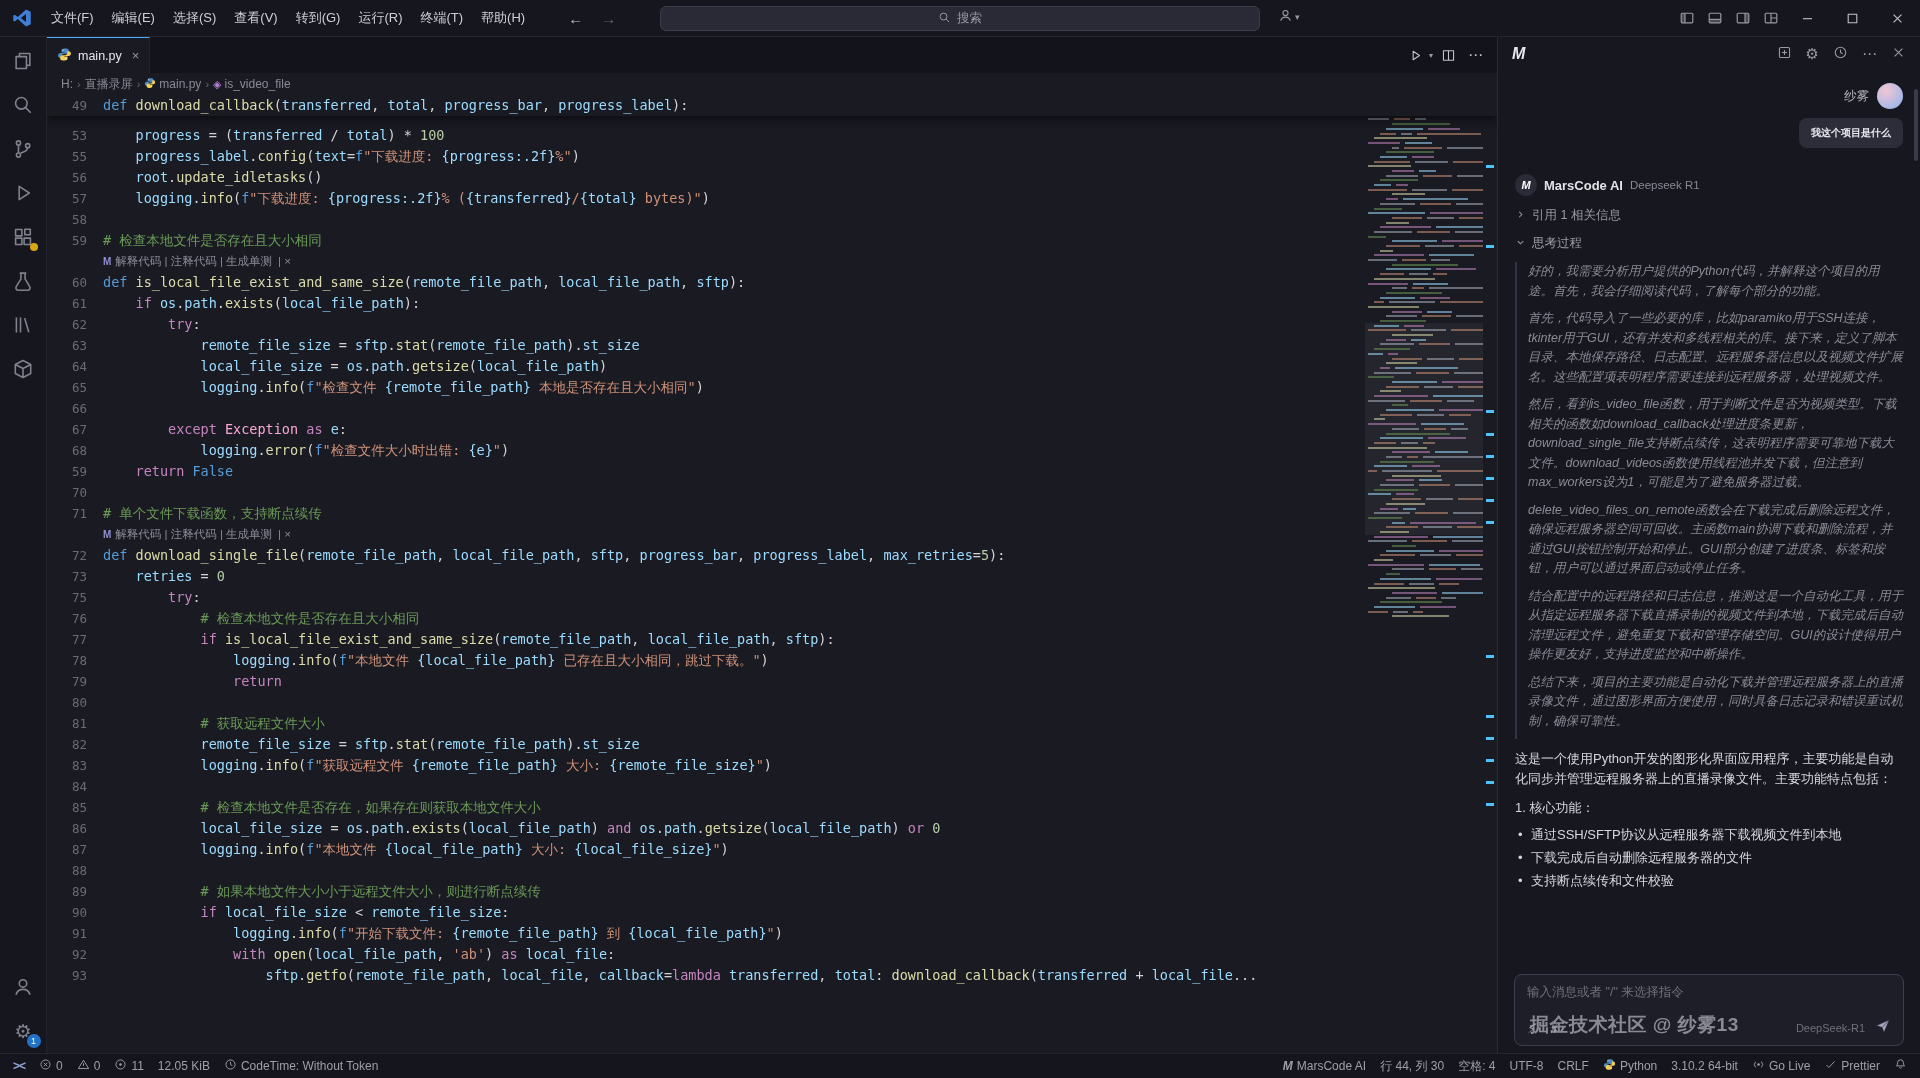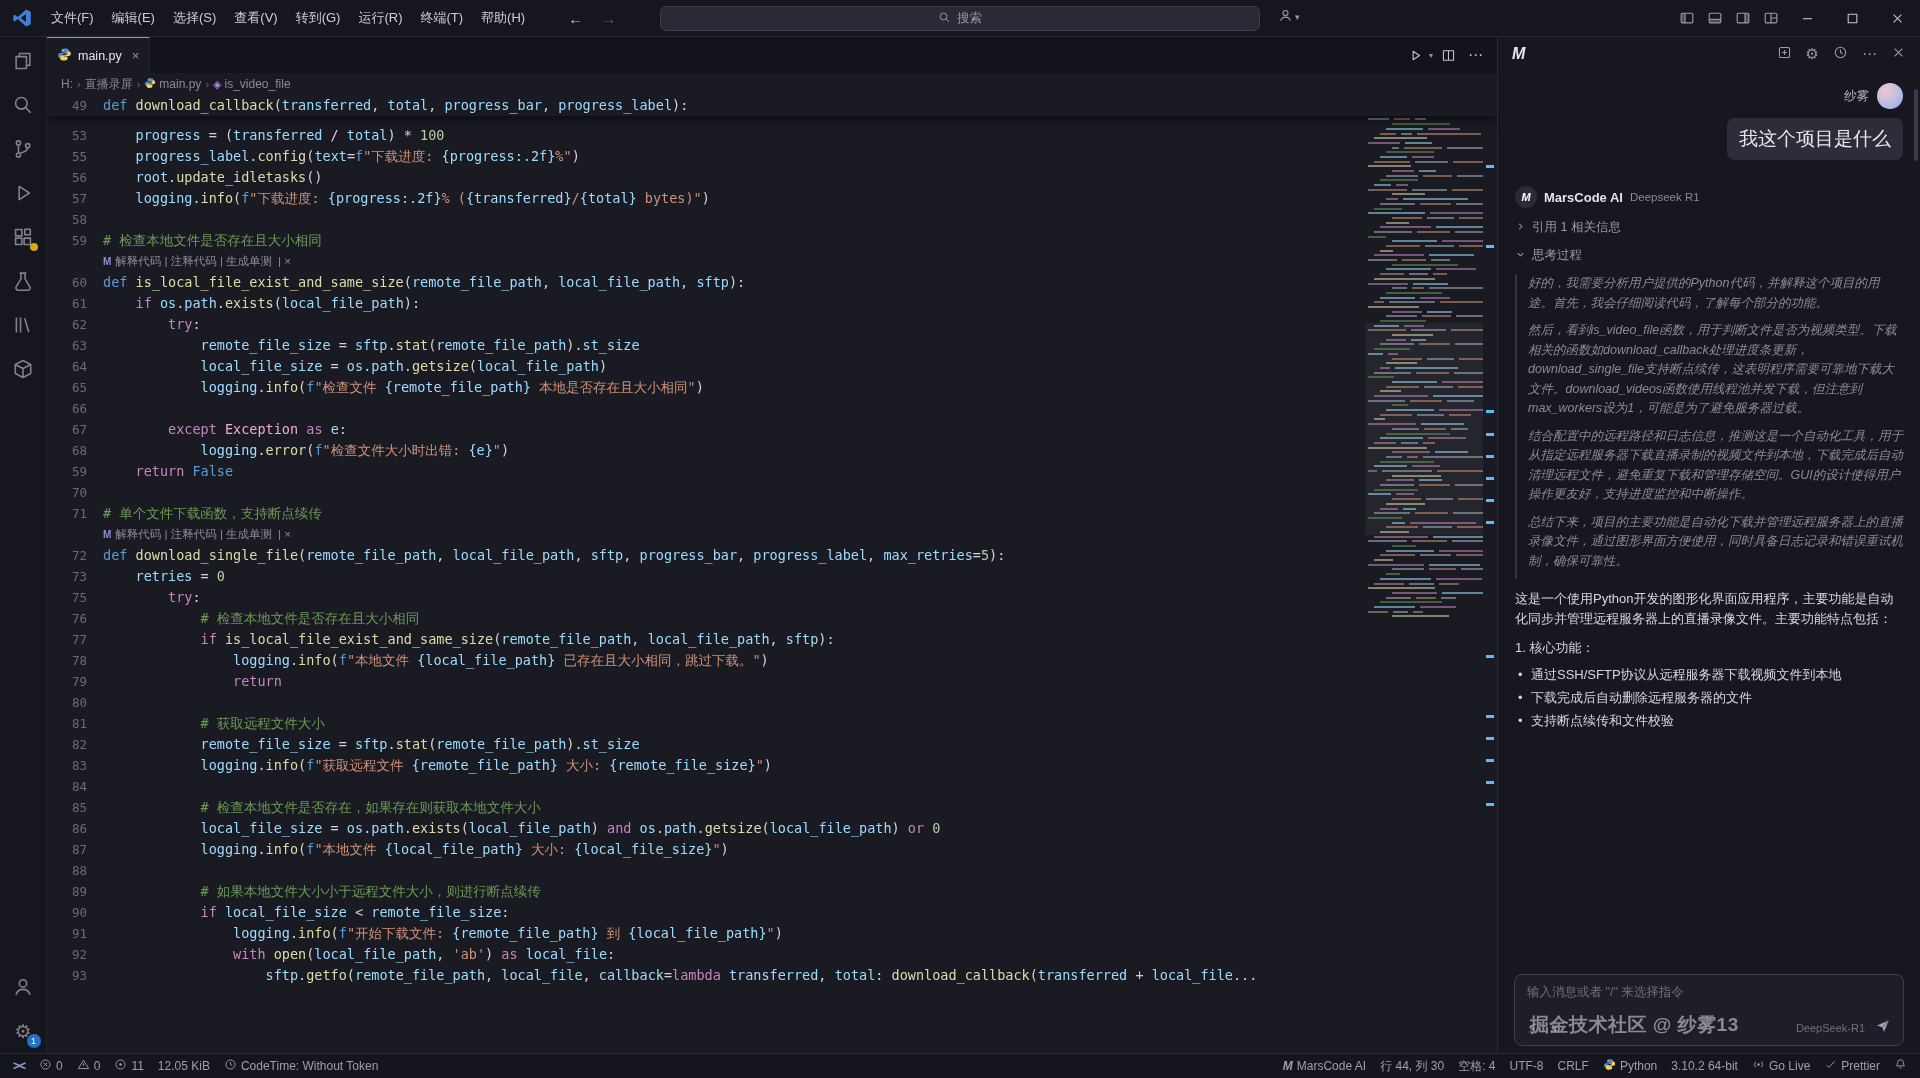--- a/index.html
+++ b/index.html
@@ -89,21 +89,21 @@
   .ph-logo { color:#e8e8ee; font-weight:bold; font-style:italic; font-size:16px; }
   .ph-icons { margin-left:auto; display:flex; gap:14px; color:#9a9aa5; align-items:center;}
   .ph-icons .pic svg{ width:15px; height:15px; }
   .ph-icons .pic .char{ font-size:15px; }
   .chat { flex:1; overflow:hidden; padding:0 17px; display:flex; flex-direction:column; }
   .user-row { display:flex; justify-content:flex-end; align-items:center; gap:8px; margin-top:12px;
     color:#b8b8c2; font-size:12.5px; }
   .avatar { width:26px; height:26px; border-radius:50%;
     background:radial-gradient(circle at 35% 30%, #f2c7d4, #a9b9e6 70%, #8492c9); }
   .user-bubble { align-self:flex-end; margin-top:9px; background:#2d2d3a; border-radius:8px;
-    padding:8px 12px; color:#e6e6ec; font-size:19px; }
+    padding:8px 12px; color:#e6e6ec; font-size:10px;font-weight:bold; }
   .bot-row { display:flex; align-items:center; gap:7px; margin-top:26px; }
   .bot-avatar { width:22px; height:22px; border-radius:50%; background:#2b2b38; color:#fff;
     font-size:11px; font-weight:bold; font-style:italic; display:flex; align-items:center; justify-content:center;}
   .bot-name { color:#e2e2e8; font-size:13px; font-weight:bold; }
   .bot-model { color:#8a8a96; font-size:11.5px; }
   .collapse-row { margin-top:11px; display:flex; align-items:center; gap:6px; color:#9a9aa5; font-size:12.5px;}
   .collapse-row .chev svg{ width:11px; height:11px; }
   .thinking { margin-top:10px; border-left:2px solid #32324a; padding-left:11px; }
   .thinking p { color:#8b8b97; font-size:12.5px; line-height:19.5px; font-style:italic; margin-bottom:8px; }
   .answer { margin-top:10px; color:#d6d6de; font-size:13px; line-height:20px; }
@@ -884,21 +884,23 @@
           <span>引用 1 相关信息</span>
         </div>
         <div class="collapse-row">
           <span class="chev"><svg viewBox="0 0 16 16" fill="none" stroke="currentColor" stroke-width="1.5">
                 <path d="M4 6l4 4 4-4"></path>
               </svg></span>
           <span>思考过程</span>
         </div>
         <div class="thinking">
             <p>好的，我需要分析用户提供的Python代码，并解释这个项目的用途。首先，我会仔细阅读代码，了解每个部分的功能。</p>
+            <p>首先，代码导入了一些必要的库，比如paramiko用于SSH连接，tkinter用于GUI，还有并发和多线程相关的库。接下来，定义了脚本目录、本地保存路径、日志配置、远程服务器信息以及视频文件扩展名。这些配置项表明程序需要连接到远程服务器，处理视频文件。</p>
             <p>然后，看到is_video_file函数，用于判断文件是否为视频类型。下载相关的函数如download_callback处理进度条更新，download_single_file支持断点续传，这表明程序需要可靠地下载大文件。download_videos函数使用线程池并发下载，但注意到max_workers设为1，可能是为了避免服务器过载。</p>
+            <p>delete_video_files_on_remote函数会在下载完成后删除远程文件，确保远程服务器空间可回收。主函数main协调下载和删除流程，并通过GUI按钮控制开始和停止。GUI部分创建了进度条、标签和按钮，用户可以通过界面启动或停止任务。</p>
             <p>结合配置中的远程路径和日志信息，推测这是一个自动化工具，用于从指定远程服务器下载直播录制的视频文件到本地，下载完成后自动清理远程文件，避免重复下载和管理存储空间。GUI的设计使得用户操作更友好，支持进度监控和中断操作。</p>
             <p>总结下来，项目的主要功能是自动化下载并管理远程服务器上的直播录像文件，通过图形界面方便使用，同时具备日志记录和错误重试机制，确保可靠性。</p>
           </div>
         <div class="answer">
           <div>这是一个使用Python开发的图形化界面应用程序，主要功能是自动化同步并管理远程服务器上的直播录像文件。主要功能特点包括：</div>
           <div class="sec-title">1. 核心功能：</div>
           <ul>
               <li>通过SSH/SFTP协议从远程服务器下载视频文件到本地</li>
               <li>下载完成后自动删除远程服务器的文件</li>
               <li>支持断点续传和文件校验</li>

